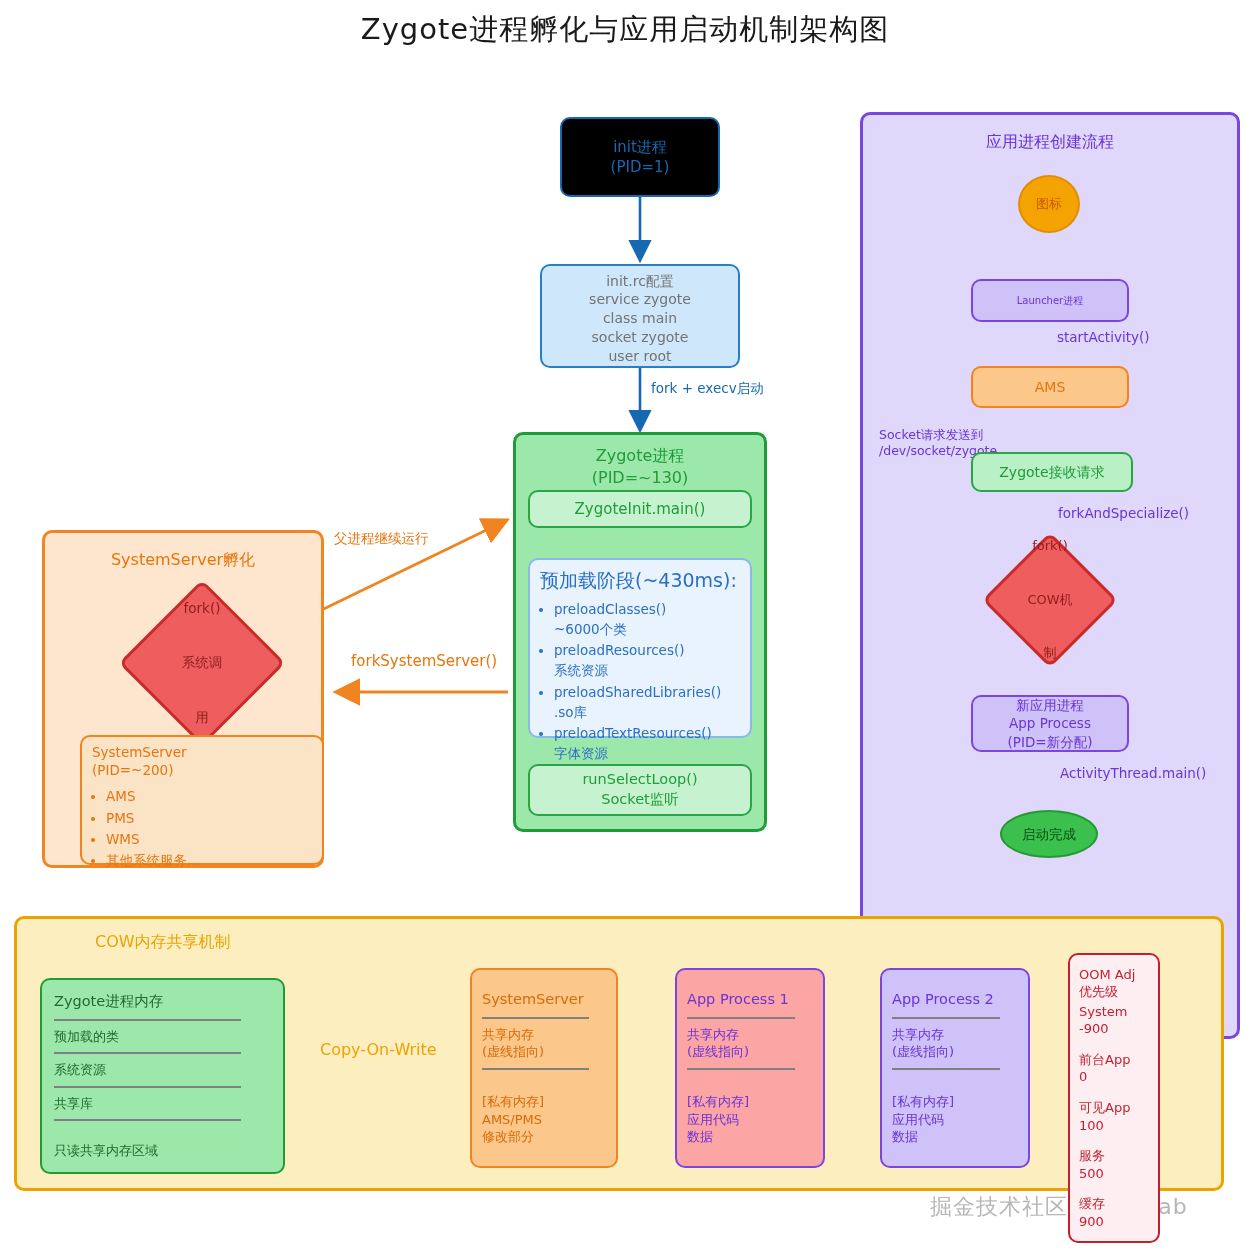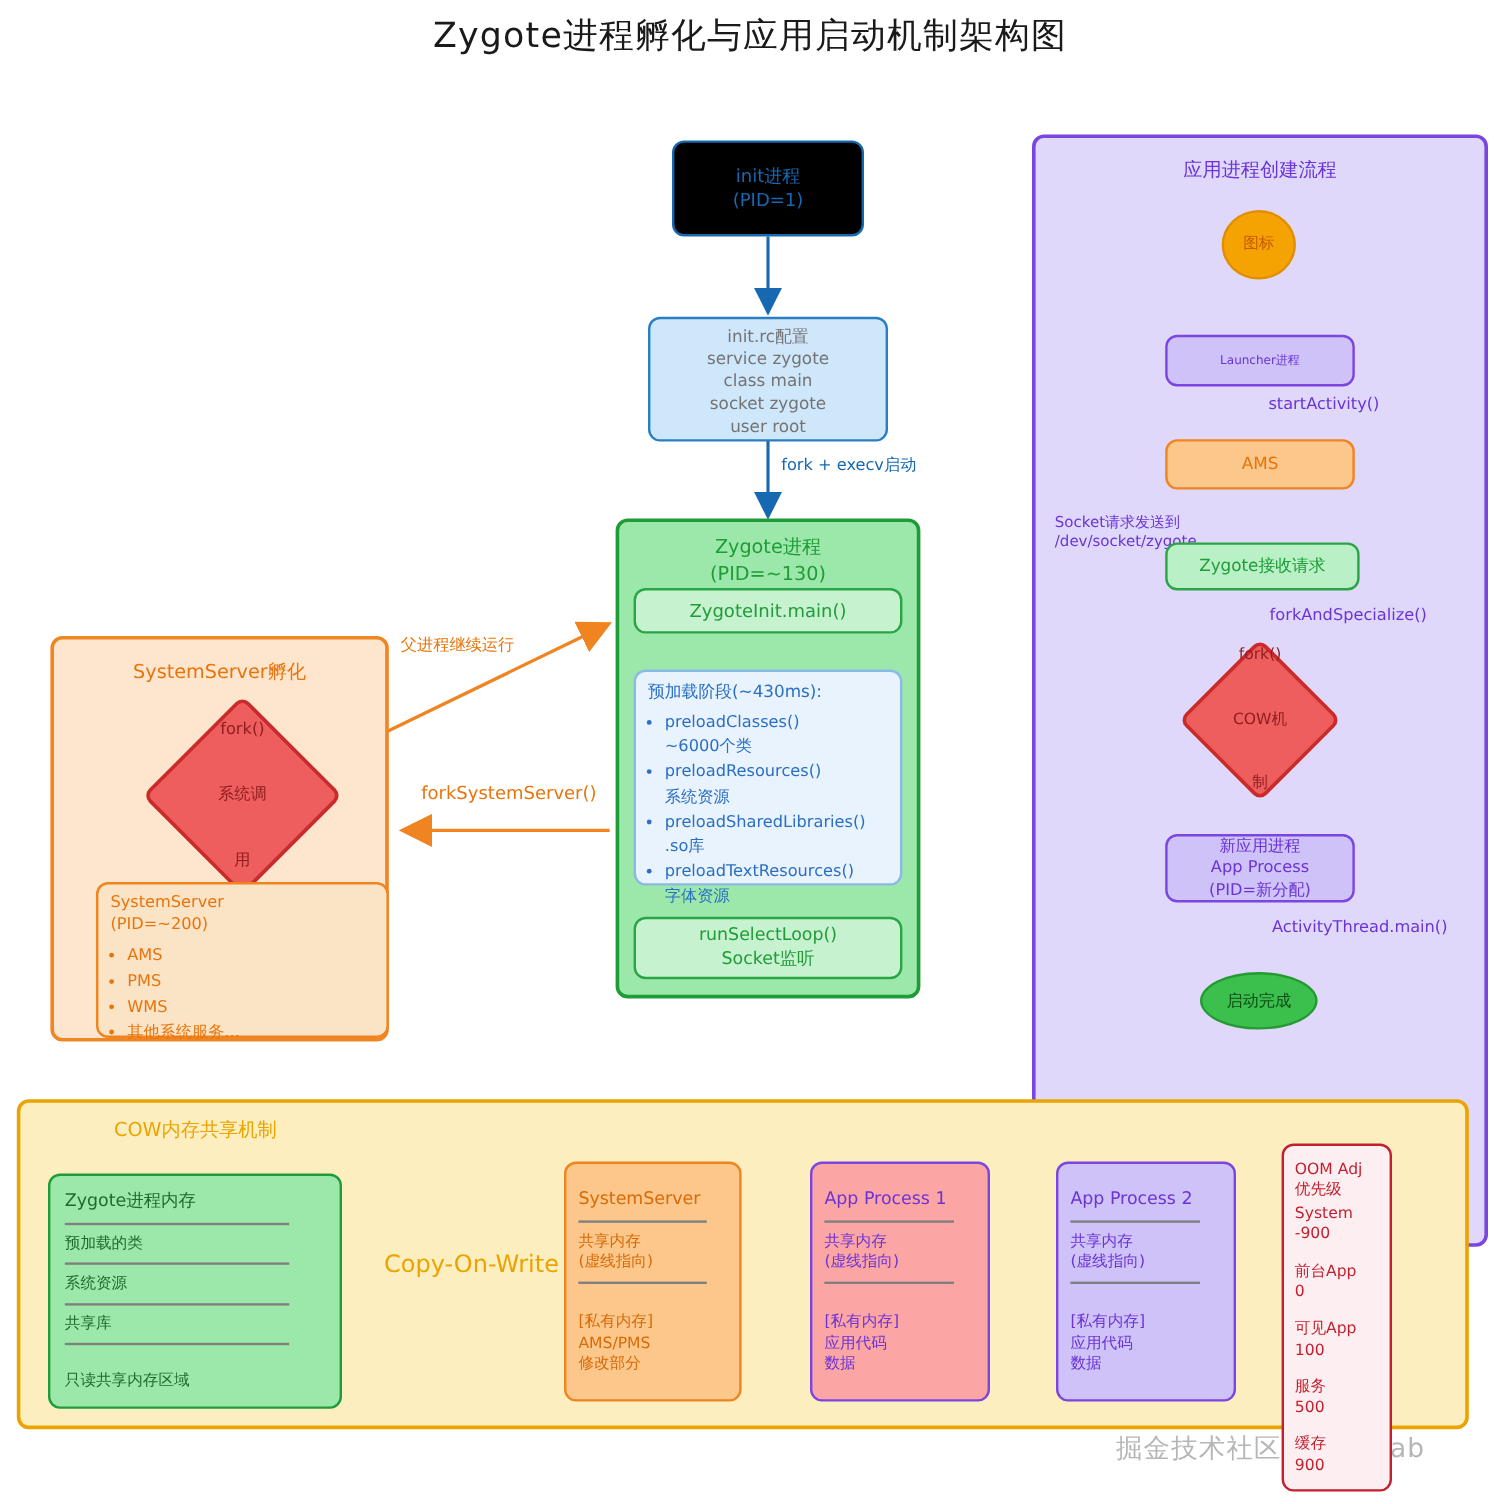--- a/index.html
+++ b/index.html
@@ -157,21 +157,21 @@
   <div class="node green-outer" style="left:513px; top:432px; width:254px; height:400px; justify-content:flex-start; padding-top:10px;">
     <div class="hdr">Zygote进程</div>
     <div class="hdr">(PID=~130)</div>
   </div>
 
   <div class="node green-inner" style="left:528px; top:490px; width:224px; height:38px; font-size:15px;">
     <div>ZygoteInit.main()</div>
   </div>
 
   <div class="node blue-preload left" style="left:528px; top:558px; width:224px; height:180px; justify-content:flex-start; padding:8px 8px 8px 10px;">
-    <div style="font-size:14px;text-align:right;">预加载阶段(~430ms):</div>
+    <div style="font-size:19px;text-align:right;">预加载阶段(~430ms):</div>
     <ul class="bullets" style="margin-top:5px;">
       <li>
         <span>preloadClasses()</span><br>
         <span>~6000个类</span>
       </li>
       <li>
         <span>preloadResources()</span><br>
         <span>系统资源</span>
       </li>
       <li>
@@ -259,21 +259,21 @@
   <div class="edge-label" style="left:1060px; top:765px; color:#6a34d6;">ActivityThread.main()</div>
 
   <div class="node ellipse" style="left:1000px; top:810px; width:98px; height:48px; background:#3bbf4d; border:2.5px solid #249a33; color:#0d4e16; font-size:13.5px;">
     <div>启动完成</div>
   </div>
 
   <div class="node yellow-outer left" style="left:14px; top:916px; width:1210px; height:275px; justify-content:flex-start; padding:12px 0 0 78px;">
     <div class="hdr">COW内存共享机制</div>
   </div>
 
-  <div class="edge-label" style="left:320px; top:1040px; color:#e9a400; font-size:20px;">Copy-On-Write</div>
+  <div class="edge-label" style="left:320px; top:1040px; color:#e9a400; font-size:16px;">Copy-On-Write</div>
 
   <div class="node left" style="left:40px; top:978px; width:245px; height:196px; background:#9ce8ab; border:2.5px solid #1f9c38; color:#1f6b2c; padding:8px 12px;">
     <div class="mem-title">Zygote进程内存</div>
     <hr class="sep">
     <div class="mem-row">预加载的类</div>
     <hr class="sep">
     <div class="mem-row">系统资源</div>
     <hr class="sep">
     <div class="mem-row">共享库</div>
     <hr class="sep">

